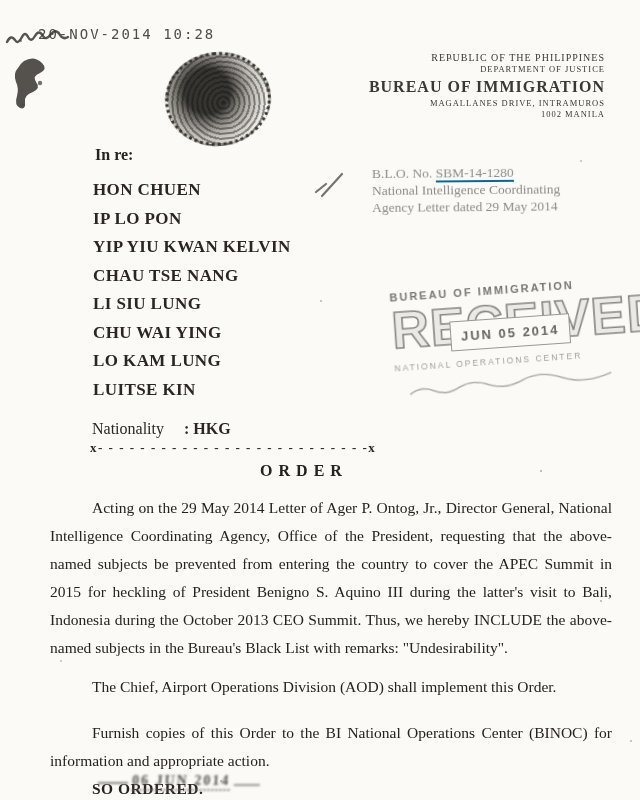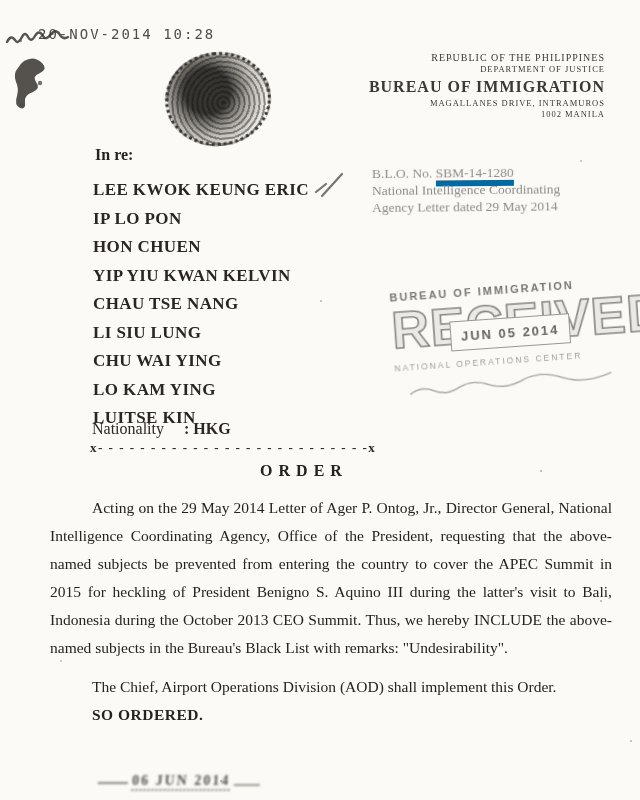--- a/index.html
+++ b/index.html
@@ -48,21 +48,21 @@
   .checkmark{position:absolute;left:312px;top:172px;}
   .natline{position:absolute;left:92px;top:420px;font-size:16px;filter:blur(0.3px);color:#2b2623;}
   .natline .lbl{font-weight:400;}
   .natline .val{margin-left:16px;font-weight:600;}
   .sep{position:absolute;left:90px;top:440px;font-size:13px;font-weight:700;letter-spacing:1.5px;
     color:#2b2623;filter:blur(0.35px);white-space:nowrap;}
 
   
   .refblock{position:absolute;left:372px;top:164px;width:240px;font-size:13.5px;line-height:17px;
     color:#8f8c88;filter:blur(0.55px);transform:rotate(-0.5deg);}
-  .refblock .num{border-bottom:6px solid #0369a1;}
+  .refblock .num{border-bottom:2px solid #0369a1;}
 
   
   .stamp{position:absolute;left:393px;top:283px;width:245px;height:122px;
     transform:rotate(-4deg);color:#5d5a56;filter:blur(0.5px);opacity:0.9;}
   .stamp .s-top{font-family:"Liberation Sans", sans-serif;font-size:11px;letter-spacing:2px;
     font-weight:700;color:#6b6863;white-space:nowrap;}
   .stamp .s-recv{font-family:"Liberation Sans", sans-serif;font-weight:700;font-size:52px;
     letter-spacing:1px;line-height:58px;margin-top:-2px;
     color:rgba(100,96,90,0.12);-webkit-text-stroke:1.6px rgba(85,81,75,0.75);white-space:nowrap;}
   .stamp .s-datebox{position:absolute;left:58px;top:34px;width:118px;height:28px;
@@ -113,28 +113,27 @@
     <div class="lh-sm">REPUBLIC OF THE PHILIPPINES</div>
     <div class="lh-xs">DEPARTMENT OF JUSTICE</div>
     <div class="lh-agency">BUREAU OF IMMIGRATION</div>
     <div class="lh-xs">MAGALLANES DRIVE, INTRAMUROS</div>
     <div class="lh-xs">1002 MANILA</div>
   </div>
 
   <div class="inre">In re:</div>
 
   <div class="names">
-    <div>LEE KWOK KEUNG ERIC</div>
+    <div>HON CHUEN</div>
     <div>IP LO PON</div>
-    <div>HON CHUEN</div>
     <div>YIP YIU KWAN KELVIN</div>
     <div>CHAU TSE NANG</div>
     <div>LI SIU LUNG</div>
     <div>CHU WAI YING</div>
-    <div>LO KAM YING</div>
+    <div>LO KAM LUNG</div>
     <div>LUITSE KIN</div>
   </div>
 
   <svg class="checkmark" width="34" height="26" viewBox="0 0 34 26">
     <path d="M4 20 L14 12 M10 24 L30 2" fill="none" stroke="#56524c" stroke-width="2.2" stroke-linecap="round" opacity="0.8"></path>
   </svg>
 
   <div class="natline">
     <span class="lbl">Nationality</span>
     <span class="val">: HKG</span>
@@ -158,18 +157,19 @@
     <svg class="s-squiggle" width="210" height="20" viewBox="0 0 210 20">
       <path d="M4 12 q12 -8 24 -2 q12 6 26 -2 q14 -7 30 0 q16 6 34 -3 q18 -8 40 1 q20 8 48 -2" fill="none" stroke="#8d8983" stroke-width="1.6" opacity="0.7"></path>
     </svg>
   </div>
 
   <div class="order-title">ORDER</div>
 
   <div class="body-text">
     <p class="p1">Acting on the 29 May 2014 Letter of Ager P. Ontog, Jr., Director General, National Intelligence Coordinating Agency, Office of the President, requesting that the above-named subjects be prevented from entering the country to cover the APEC Summit in 2015 for heckling of President Benigno S. Aquino III during the latter's visit to Bali, Indonesia during the October 2013 CEO Summit. Thus, we hereby INCLUDE the above-named subjects in the Bureau's Black List with remarks: "Undesirability".</p>
     <p class="p2">The Chief, Airport Operations Division (AOD) shall implement this Order.</p>
+    <p class="p3">Furnish copies of this Order to the BI National Operations Center (BINOC) for information and appropriate action.</p>
     <p class="so-ordered">SO ORDERED.</p>
   </div>
 
   <div class="datestamp">06 JUN 2014</div>
 
 </div>
 
 </body></html>

